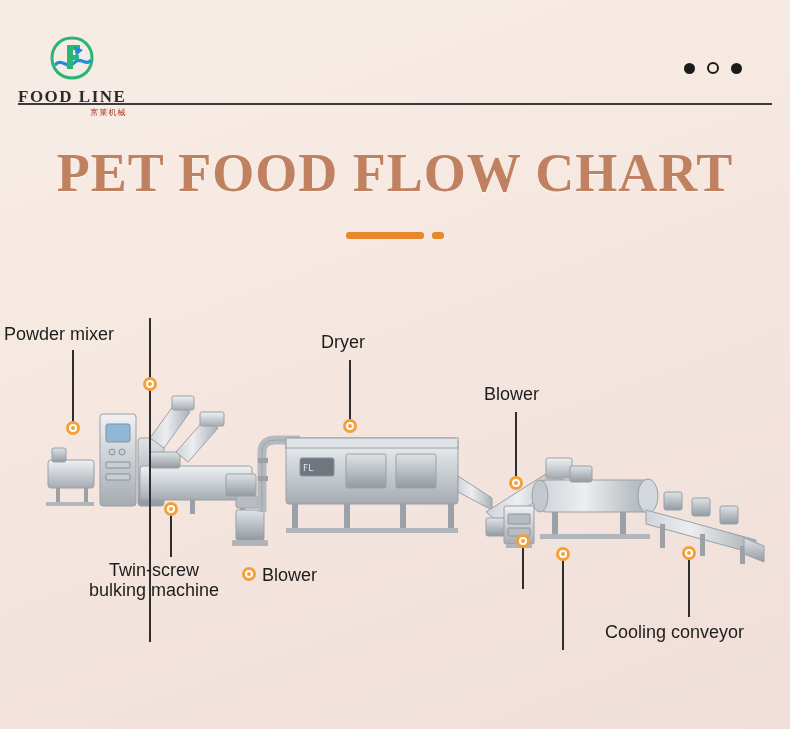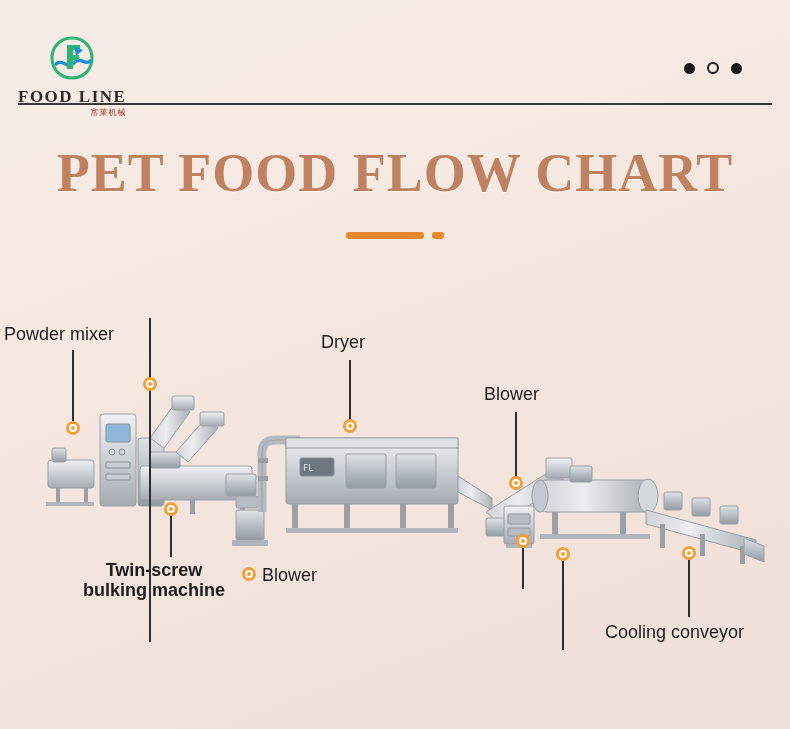--- a/index.html
+++ b/index.html
@@ -338,18 +338,18 @@
     <div class="marker" style="left:509px; top:214px;"></div>
     <div class="marker" style="left:164px; top:240px;"></div>
     <div class="marker" style="left:242px; top:305px;"></div>
     <div class="marker" style="left:516px; top:272px;"></div>
     <div class="marker" style="left:556px; top:285px;"></div>
     <div class="marker" style="left:682px; top:284px;"></div>
 
     <div class="label" style="left:4px;   top:62px;">Powder mixer</div>
     <div class="label" style="left:321px; top:70px;">Dryer</div>
     <div class="label" style="left:484px; top:122px;">Blower</div>
-    <div class="label" style="left:68px; top:298px; text-align:center; width:172px;font-weight:bold;">Twin-screw
+    <div class="label" style="left:68px; top:298px; text-align:center; width:172px;">Twin-screw
 bulking machine</div>
     <div class="label" style="left:262px; top:303px;">Blower</div>
     <div class="label" style="left:605px; top:360px;">Cooling conveyor</div>
   </div>
 </div>
 
 </body></html>

